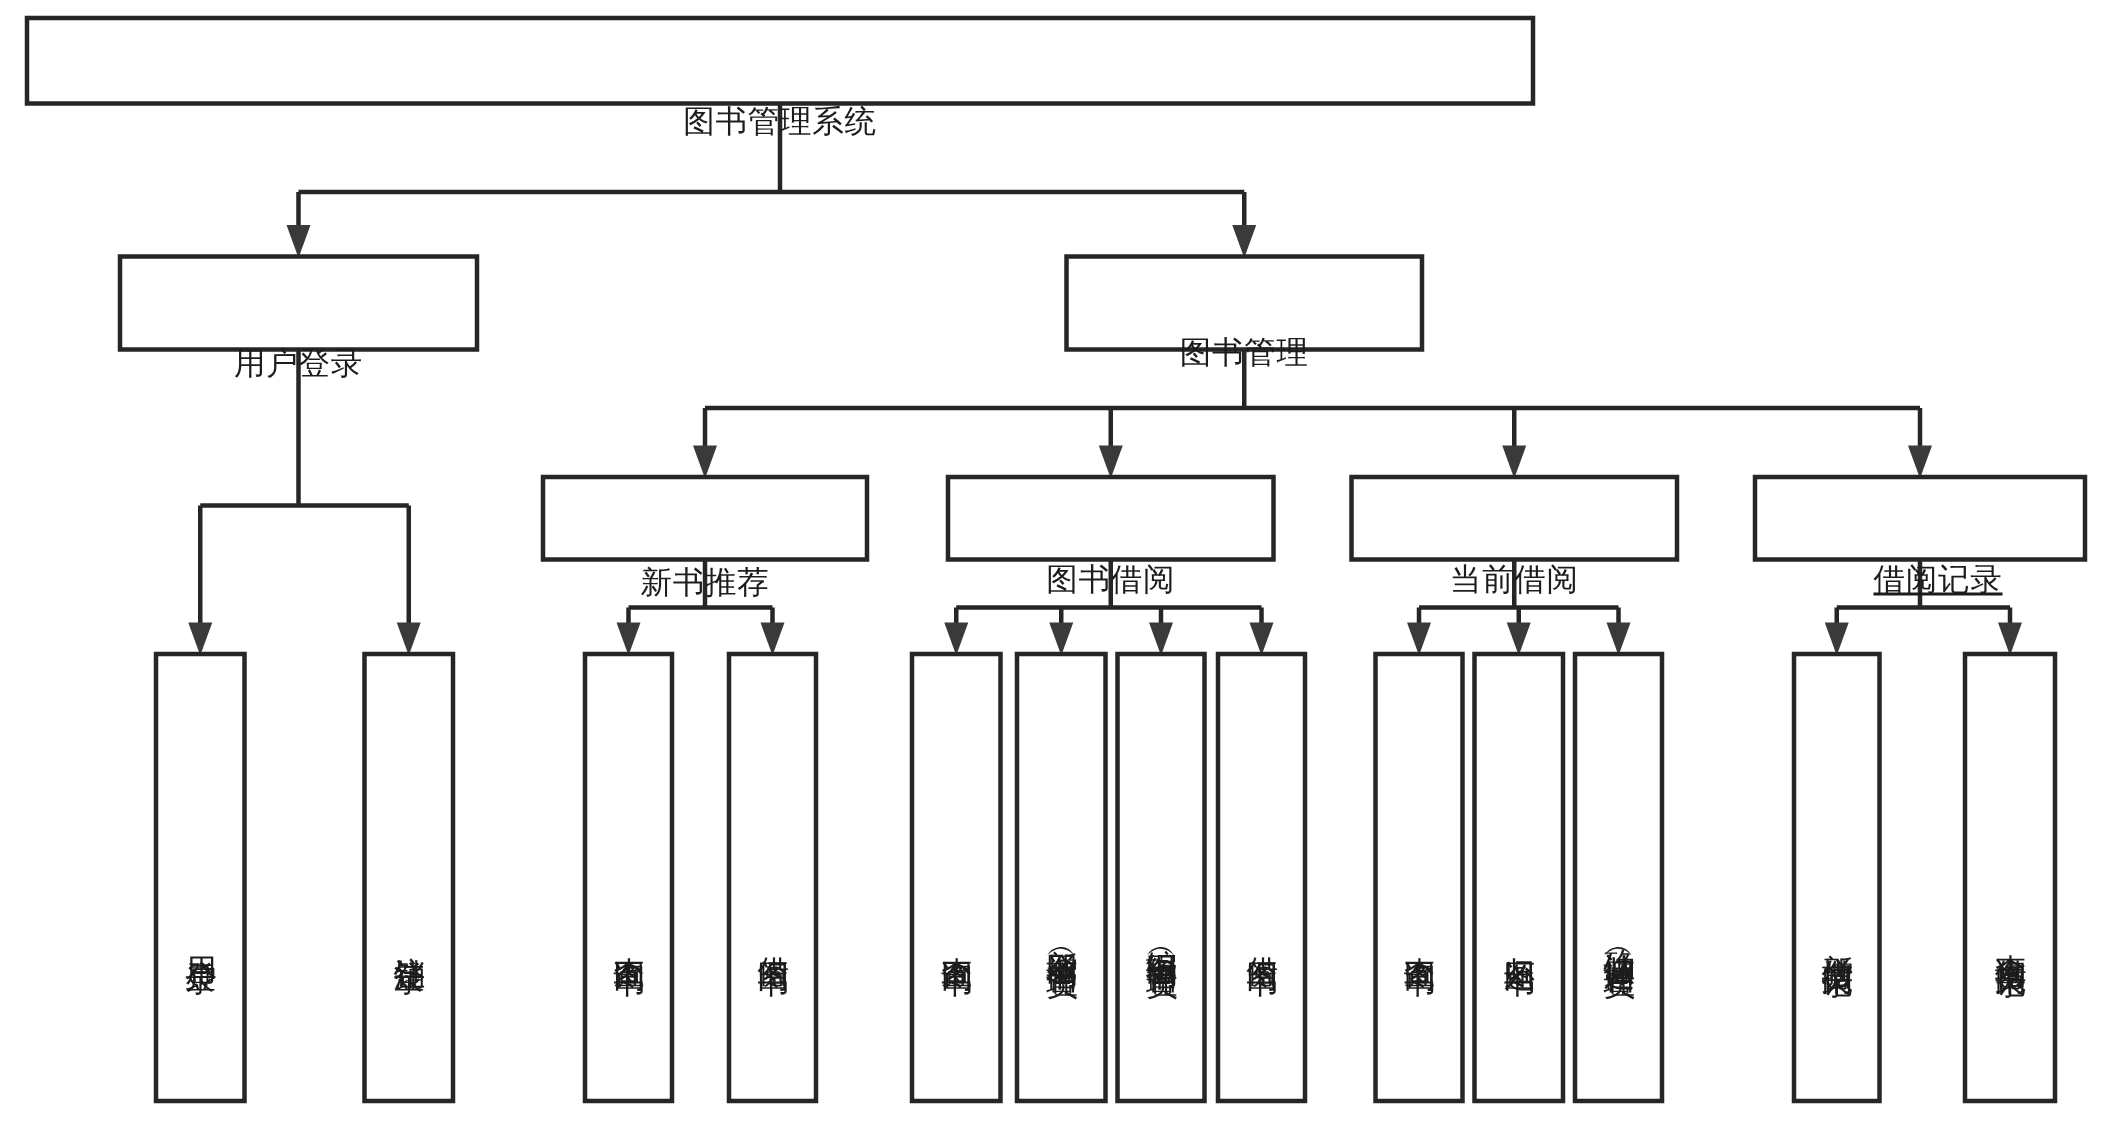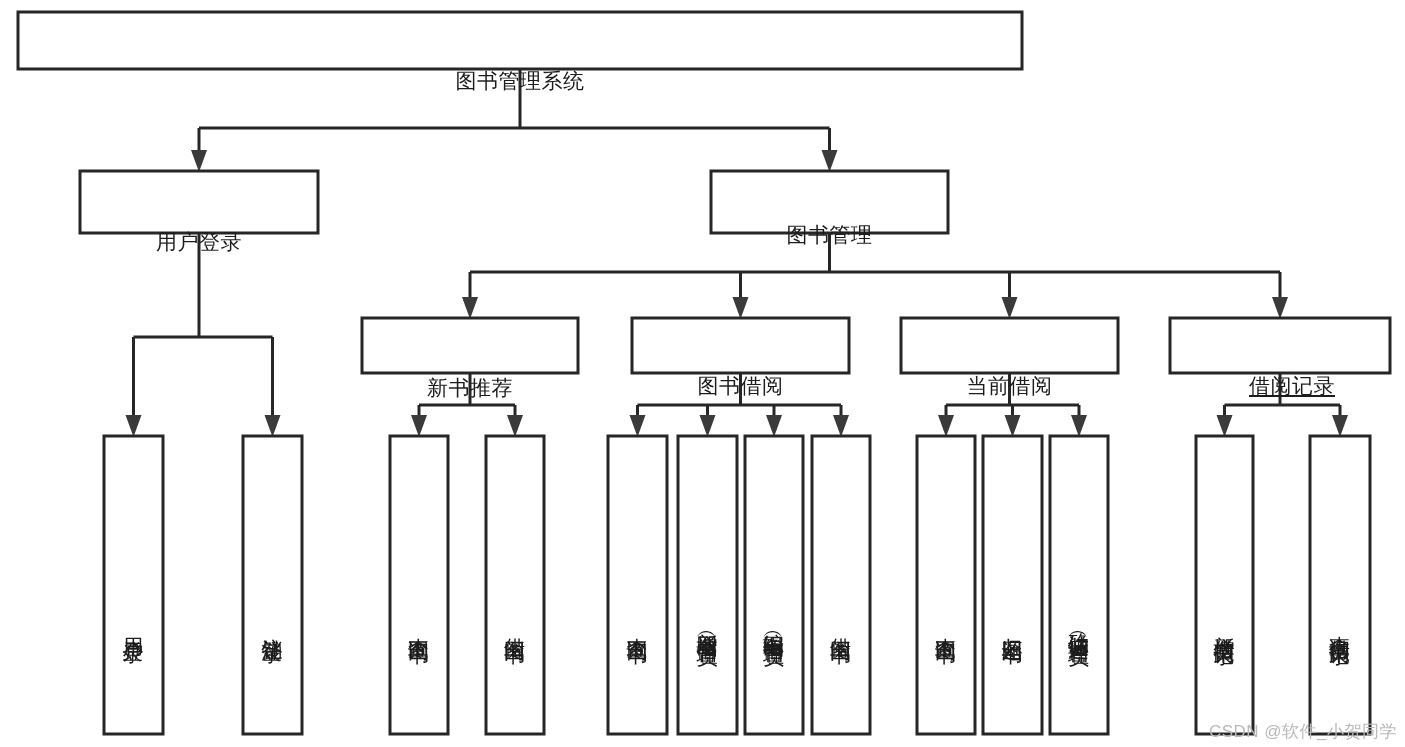--- a/index.html
+++ b/index.html
@@ -172,14 +172,13 @@
       <div class="node-label label-v" style="left: 608px; top: 436px; width: 59px; height: 298px;">查询图书</div>
       <div class="node-label label-v" style="left: 678px; top: 436px; width: 59px; height: 298px;">新增图书（管理员）</div>
       <div class="node-label label-v" style="left: 745px; top: 436px; width: 58px; height: 298px;">编辑图书（管理员）</div>
       <div class="node-label label-v" style="left: 812px; top: 436px; width: 58px; height: 298px;">借阅图书</div>
       <div class="node-label label-v" style="left: 917px; top: 436px; width: 58px; height: 298px;">查询图书</div>
       <div class="node-label label-v" style="left: 983px; top: 436px; width: 59px; height: 298px;">归还图书</div>
       <div class="node-label label-v" style="left: 1050px; top: 436px; width: 58px; height: 298px;">确认归还（管理员）</div>
       <div class="node-label label-v" style="left: 1196px; top: 436px; width: 57px; height: 298px;">新增借阅记录</div>
       <div class="node-label label-v" style="left: 1310px; top: 436px; width: 60px; height: 298px;">查询借阅记录</div>
     </div>
-  <div class="watermark">CSDN @软件_小贺同学</div>
 </div>
 
 </body></html>

